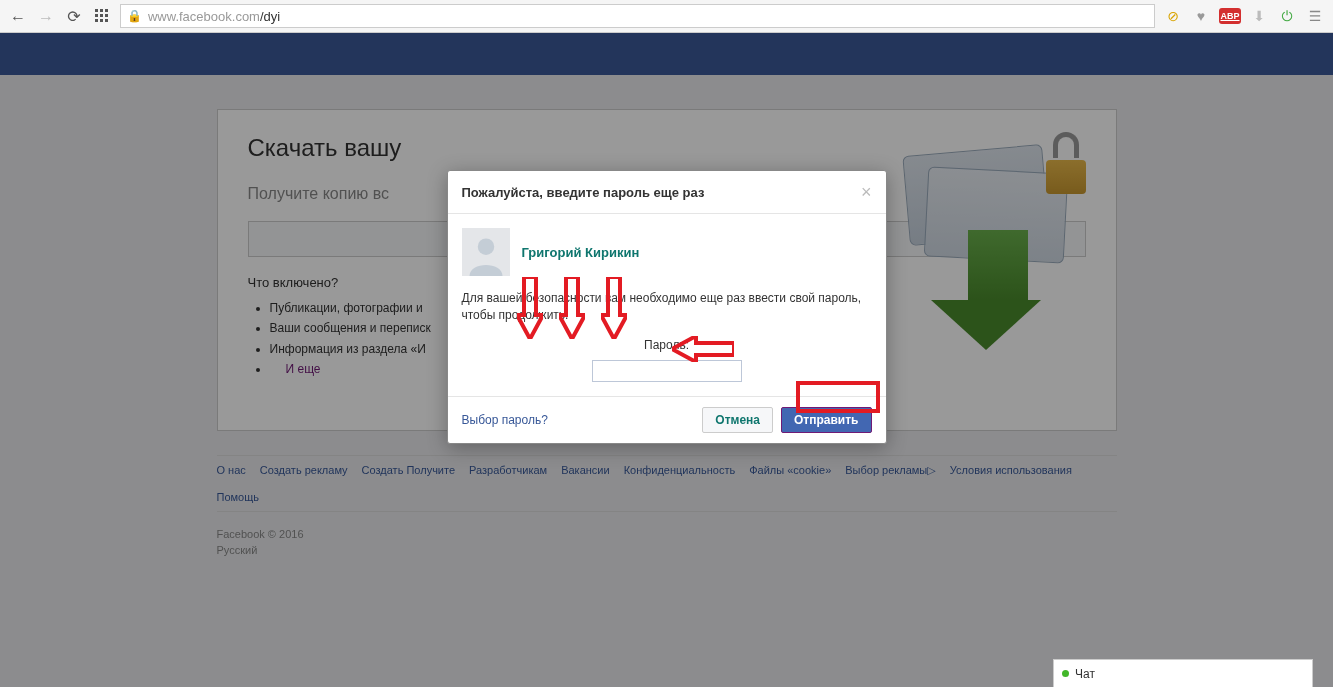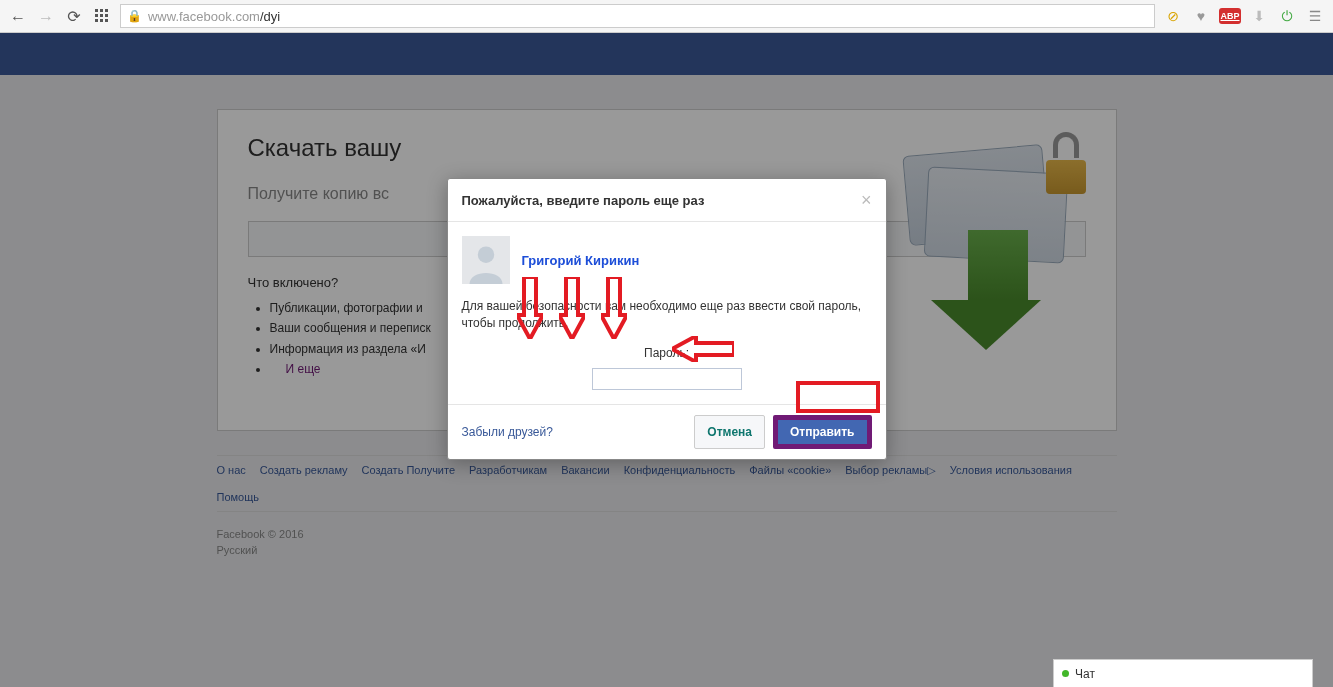--- a/index.html
+++ b/index.html
@@ -52,38 +52,38 @@
 .dl-arrow-stem { width: 60px; height: 70px; background: linear-gradient(#6ab04c,#4a8a2c); margin: 0 auto; }
 .dl-arrow-head { width: 0; height: 0; border-left: 55px solid transparent; border-right: 55px solid transparent; border-top: 50px solid #4a8a2c; margin-left: -25px; }
 
 
 .footer { width: 900px; margin: 24px auto 0; font-size: 11px; color: #385898; }
 .footer-links { display: flex; flex-wrap: wrap; gap: 14px; padding: 8px 0; border-top: 1px solid #ddd; border-bottom: 1px solid #ddd; }
 .footer-links a { color: #385898; text-decoration: none; cursor: pointer; }
 .footer-copy { margin-top: 14px; color: #888; line-height: 1.5; }
 
 
-.modal { position: absolute; top: 178px; left: 50%; transform: translateX(-50%); width: 440px; background: #fff; border: 1px solid #888; border-radius: 3px; box-shadow: 0 4px 20px rgba(0,0,0,0.3); z-index: 100; }
+.modal { position: absolute; top: 170px; left: 50%; transform: translateX(-50%); width: 440px; background: #fff; border: 1px solid #888; border-radius: 3px; box-shadow: 0 4px 20px rgba(0,0,0,0.3); z-index: 100; }
 .modal-header { padding: 12px 14px; border-bottom: 1px solid #e5e5e5; display: flex; justify-content: space-between; align-items: center; }
 .modal-title { font-weight: bold; font-size: 13px; color: #333; }
 .modal-close { color: #bbb; font-size: 18px; cursor: pointer; line-height: 1; }
 .modal-body { padding: 14px; }
 .modal-user { display: flex; align-items: center; gap: 12px; margin-bottom: 14px; }
 .modal-avatar { width: 48px; height: 48px; background: #e4e6e9; display: flex; align-items: flex-end; justify-content: center; overflow: hidden; }
 .modal-avatar svg { width: 44px; height: 44px; }
-.modal-username { font-weight: bold; font-size: 13px; color: #1d4ed8; text-align: right; }
+.modal-username { font-weight: bold; font-size: 13px; color: #0f766e; text-align: right; }
 .modal-desc { font-size: 12px; color: #333; line-height: 1.4; margin-bottom: 14px; }
 .modal-field { display: flex; align-items: center; gap: 8px; font-size: 12px; color: #333; flex-direction: column; }
 .modal-field input { width: 150px; height: 22px; border: 1px solid #bdc7d8; padding: 0 4px; }
 .modal-footer { padding: 10px 14px; border-top: 1px solid #e5e5e5; display: flex; justify-content: space-between; align-items: center; }
 .forgot-link { color: #385898; font-size: 12px; text-decoration: none; cursor: pointer; }
 .modal-buttons { display: flex; gap: 8px; }
 .btn { padding: 5px 12px; font-size: 12px; font-weight: bold; border-radius: 2px; cursor: pointer; }
 .btn-cancel { background: #f6f7f9; border: 1px solid #ccc; color: #0f766e; }
-.btn-submit { background: #4267b2; border: 5px solid #701a75; color: #fff; }
+.btn-submit { background: #4267b2; border: 1px solid #701a75; color: #fff; }
 
 
 .red-box { position: absolute; border: 4px solid #e31b23; z-index: 200; pointer-events: none; }
 .red-arrow { position: absolute; z-index: 200; pointer-events: none; }
 
 
 .chat-bar { position: absolute; bottom: 0; right: 20px; width: 260px; height: 28px; background: #fff; border: 1px solid #ccc; border-bottom: none; display: flex; align-items: center; padding: 0 8px; gap: 6px; font-size: 12px; color: #333; }
 .chat-dot { width: 7px; height: 7px; background: #42b72a; border-radius: 50%; }
 
 
@@ -217,21 +217,21 @@
       </div>
       <div class="modal-username">Григорий Кирикин</div>
     </div>
     <div class="modal-desc">Для вашей безопасности вам необходимо еще раз ввести свой пароль, чтобы продолжить.</div>
     <div class="modal-field">
       <label>Пароль:</label>
       <input type="password" style="">
     </div>
   </div>
   <div class="modal-footer">
-    <a class="forgot-link">Забыли друзей?</a>
+    <a class="forgot-link">Выбор пароль?</a>
     <div class="modal-buttons">
       <button class="btn btn-cancel">Отмена</button>
       <button class="btn btn-submit">Отправить</button>
     </div>
   </div>
 </div>
 
 <div class="red-box" style="top:381px; left:796px; width:84px; height:32px;"></div>
 
 <svg class="red-arrow" style="top:277px; left:517px;" width="26" height="62">

